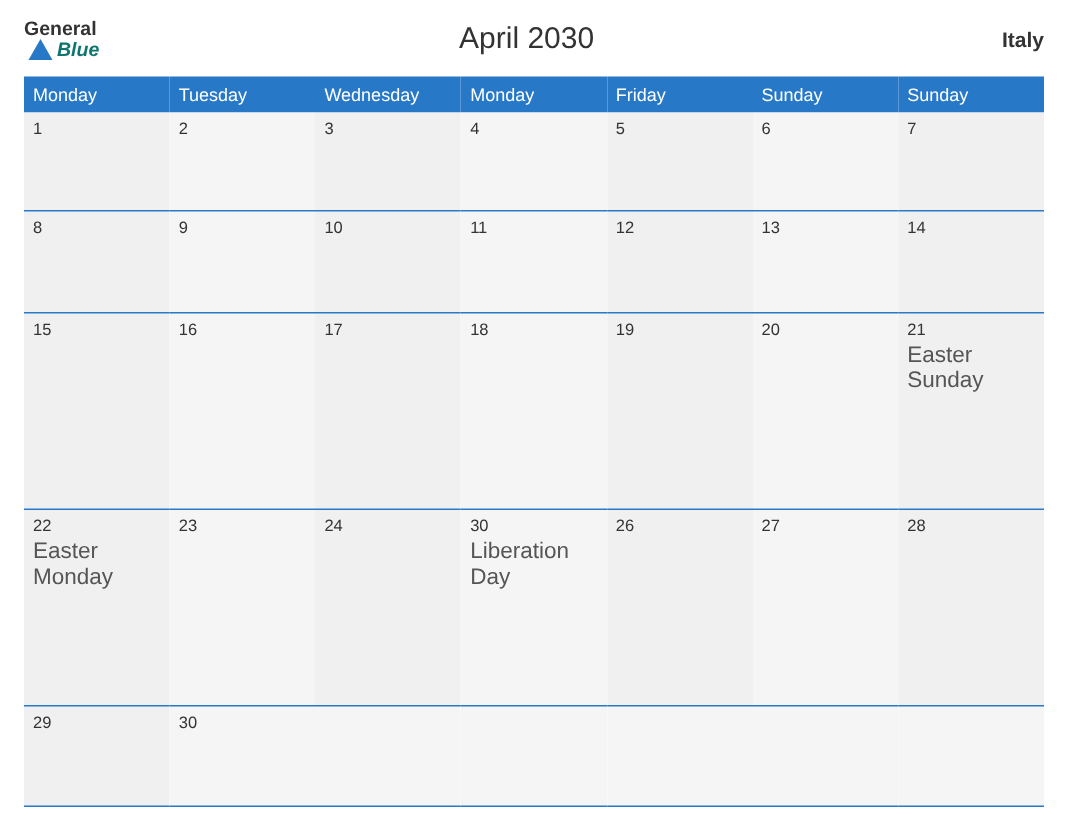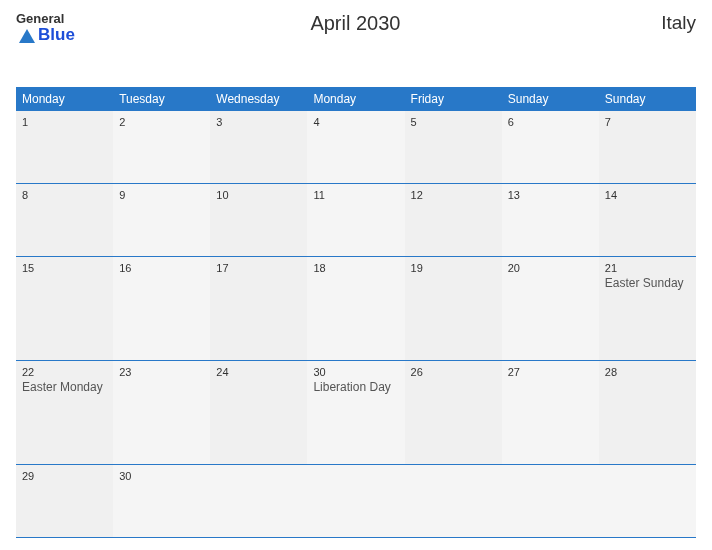--- a/index.html
+++ b/index.html
@@ -12,60 +12,61 @@
     }
     .page {
       width: 712px;
       height: 550px;
       padding: 12px 16px;
       display: flex;
       flex-direction: column;
     }
     .header {
       display: flex;
+      align-items: center;
       justify-content: space-between;
       margin-bottom: 10px;
     }
     .logo {
       display: flex;
       align-items: center;
       font-size: 13px;
       font-weight: bold;
       color: #333;
     }
     .logo-text {
       line-height: 1.1;
     }
     .logo-general { color: #333; font-size: 13px; }
-    .logo-blue { color: #1d4ed8; font-size: 17px; }
+    .logo-blue { color: #0f766e; font-size: 13px; font-style: italic; }
     .logo-triangle {
       width: 0; height: 0;
       border-left: 8px solid transparent;
       border-right: 8px solid transparent;
       border-bottom: 14px solid #2878c8;
       margin: 0 3px;
     }
     .calendar-title {
       font-size: 20px;
       color: #333;
       font-weight: normal;
       text-align: center;
       flex: 1;
     }
     .country-label {
-      font-size: 19px;
+      font-size: 14px;
       color: #333;
       min-width: 60px;
       text-align: right;
+      font-weight: bold;
     }
     .calendar-table {
       width: 100%;
       border-collapse: collapse;
       flex: 1;
-      margin-top: 32px;
     }
     .calendar-table thead tr th {
       background-color: #2878c8;
       color: #fff;
       font-size: 12px;
       font-weight: normal;
       padding: 5px 6px;
       text-align: left;
       border: none;
     }
@@ -82,21 +83,21 @@
     }
     .calendar-table tbody tr td:nth-child(odd) {
       background: #f0f0f0;
     }
     .day-num {
       font-size: 11px;
       color: #333;
       display: block;
     }
     .holiday-label {
-      font-size: 12px;
+      font-size: 15px;
       color: #555;
       display: block;
       margin-top: 2px;
     }
   </style>
 </head>
 <body>
 
 <div class="page">
   <div class="header">

